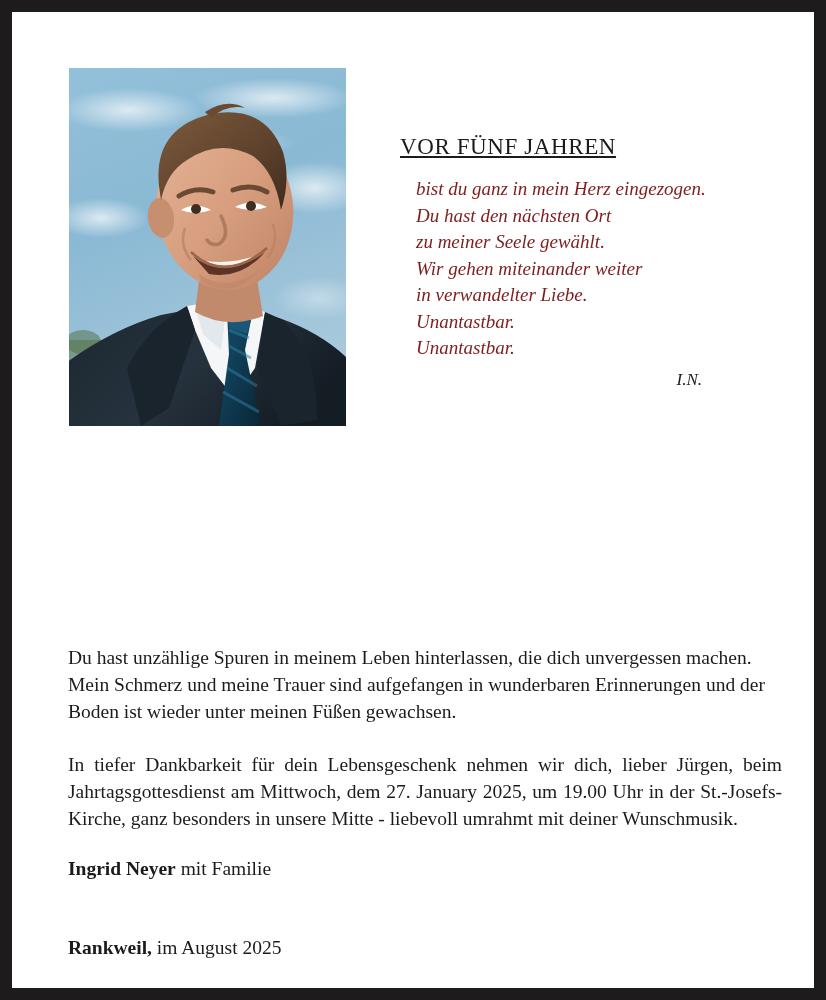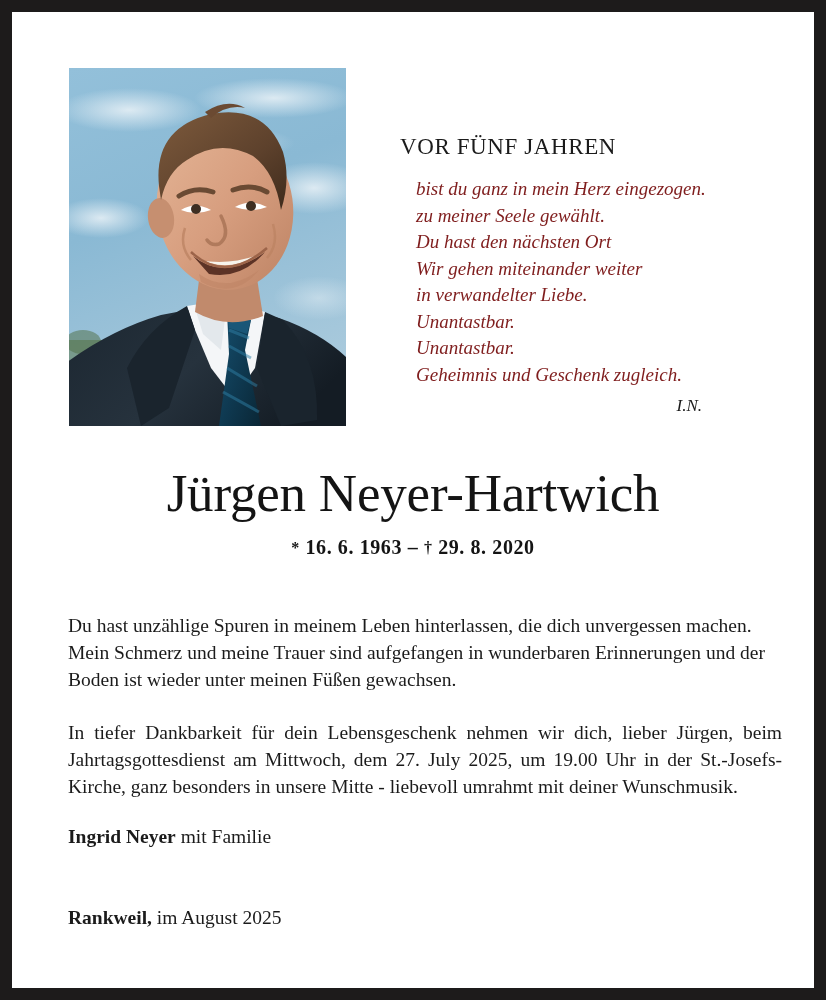--- a/index.html
+++ b/index.html
@@ -57,20 +57,21 @@
     top: 122px;
     width: 330px;
   }
   .poem-heading {
     font-size: 23px;
     letter-spacing: 0.6px;
     color: #1b1b1b;
     margin: 0 0 16px 0;
     font-weight: normal;
     white-space: nowrap;
+    text-decoration: underline;
   }
   .poem-lines {
     margin: 0;
     padding: 0 0 0 16px;
     list-style: none;
     font-style: italic;
     font-size: 19px;
     line-height: 26.5px;
     color: #7f1d1d;
   }
@@ -105,42 +106,42 @@
     letter-spacing: 0.6px;
     margin: 14px 0 0 0;
     color: #141414;
   }
   .deceased-dates .sym { font-size: 16px; vertical-align: 1px; }
 
   
   .body-copy {
     position: absolute;
     left: 56px;
-    top: 600px;
+    top: 632px;
     width: 714px;
   }
   .para {
     font-size: 19.5px;
     line-height: 27px;
     margin: 0 0 26px 0;
     color: #1b1b1b;
   }
   .para-justified { text-align: justify; }
 
   .signature {
     font-size: 19.5px;
     margin: 26px 0 0 0;
     color: #1b1b1b;
   }
   .signature b { font-weight: bold; }
 
   .place-line {
     position: absolute;
     left: 56px;
-    top: 895px;
+    top: 925px;
     font-size: 19.5px;
     color: #1b1b1b;
   }
   .place-line b { font-weight: bold; }
 </style>
 </head>
 <body>
 
 <div class="notice-frame">
   <div class="notice-inner">
@@ -235,46 +236,35 @@
           <path d="M204 156 Q210 176 198 190" stroke="#b9805f" stroke-width="2.5" fill="none" opacity="0.6"></path>
 
           <path d="M130 206 Q158 226 190 202 Q166 232 132 214 Z" fill="#bd8364" opacity="0.55"></path>
         </svg>
       </div>
 
       <div class="poem-block">
         <div class="poem-heading">VOR FÜNF JAHREN</div>
         <ul class="poem-lines">
           <li>bist du ganz in mein Herz eingezogen.</li>
+          <li>Du hast den nächsten Ort</li>
           <li>zu meiner Seele gewählt.</li>
-          <li>Du hast den nächsten Ort</li>
           <li>Wir gehen miteinander weiter</li>
           <li>in verwandelter Liebe.</li>
           <li>Unantastbar.</li>
           <li>Unantastbar.</li>
-          <li>Geheimnis und Geschenk zugleich.</li>
         </ul>
         <div class="poem-attrib">I.N.</div>
       </div>
     </div>
 
-    <div class="name-block">
-      <h1 class="deceased-name">Jürgen Neyer-Hartwich</h1>
-      <div class="deceased-dates">
-        <span class="sym">*</span>
-        <span>16. 6. 1963</span>
-        <span>–</span>
-        <span class="sym">†</span>
-        <span>29. 8. 2020</span>
-      </div>
-    </div>
 
     <div class="body-copy">
       <p class="para">Du hast unzählige Spuren in meinem Leben hinterlassen, die dich unvergessen machen. Mein Schmerz und meine Trauer sind aufgefangen in wunderbaren Erinnerungen und der Boden ist wieder unter meinen Füßen gewachsen.</p>
-      <p class="para para-justified">In tiefer Dankbarkeit für dein Lebensgeschenk nehmen wir dich, lieber Jürgen, beim Jahrtagsgottesdienst am Mittwoch, dem 27. July 2025, um 19.00 Uhr in der St.-Josefs-Kirche, ganz besonders in unsere Mitte - liebevoll umrahmt mit deiner Wunschmusik.</p>
+      <p class="para para-justified">In tiefer Dankbarkeit für dein Lebensgeschenk nehmen wir dich, lieber Jürgen, beim Jahrtagsgottesdienst am Mittwoch, dem 27. January 2025, um 19.00 Uhr in der St.-Josefs-Kirche, ganz besonders in unsere Mitte - liebevoll umrahmt mit deiner Wunschmusik.</p>
       <p class="signature">
         <b>Ingrid Neyer</b><span> mit Familie</span>
       </p>
     </div>
 
     <div class="place-line">
       <b>Rankweil,</b><span> im August 2025</span>
     </div>
 
   </div>

